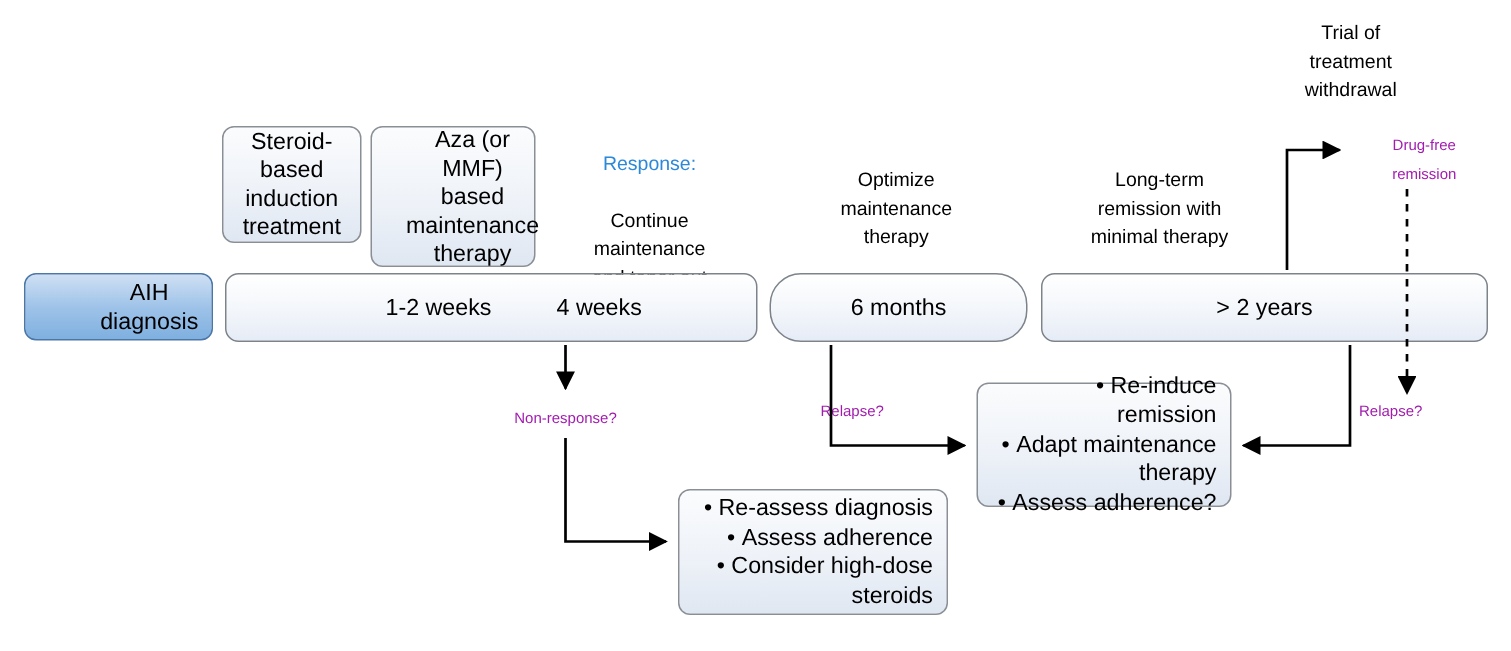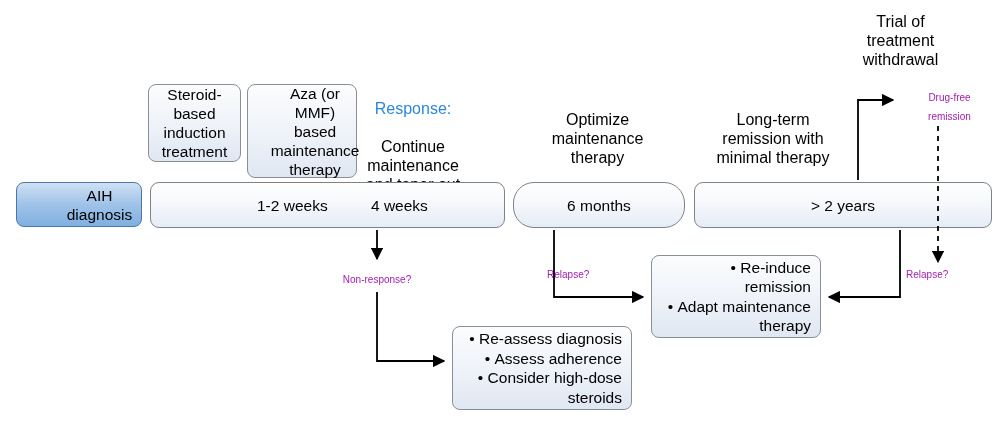--- a/index.html
+++ b/index.html
@@ -13,21 +13,21 @@
     height: 434px;
     background: #ffffff;
     font-family: "Liberation Sans", sans-serif;
     overflow: hidden;
   }
 
   
   .plain-text {
     position: absolute;
     text-align: center;
-    font-size: 16px;
+    font-size: 13px;
     line-height: 19px;
     color: #000000;
     white-space: pre-line;
   }
   .blue-text {
     position: absolute;
     text-align: center;
     font-size: 10px;
     line-height: 19px;
     color: #a21caf;
@@ -92,21 +92,21 @@
 
 <div id="canvas">
 
   <div class="plain-text" style="left:838px; top:12px; width:125px;">Trial of
 treatment
 withdrawal</div>
 
   <div class="blue-text" style="left:892px; top:88px; width:115px;">Drug-free
 remission</div>
 
-  <div class="plain-text" style="left:338px; top:80px; width:150px;">
+  <div class="plain-text" style="left:358px; top:80px; width:150px;">
     <span class="blue-lead">Response:</span><br>
     <span>Continue
 maintenance
 and taper out
 steroids</span>
   </div>
 
   <div class="plain-text" style="left:520px; top:110px; width:155px;">Optimize
 maintenance
 therapy</div>
@@ -139,20 +139,21 @@
   <div class="blue-text" style="left:312px; top:270px; width:130px;">Non-response?</div>
 
   <div class="blue-text" style="left:547px; top:265px; width:85px; text-align:left;">Relapse?</div>
 
   <div class="blue-text" style="left:906px; top:265px; width:85px; text-align:left;">Relapse?</div>
 
   <div class="box" style="left:651px; top:255px; width:170px; height:83px;">
     <div class="bullets">
       <span class="bl">•&nbsp;<span>Re-induce remission</span></span>
       <span class="bl">•&nbsp;<span>Adapt maintenance therapy</span></span>
+      <span class="bl">•&nbsp;<span>Assess adherence?</span></span>
     </div>
   </div>
 
   <div class="box" style="left:452px; top:326px; width:180px; height:84px;">
     <div class="bullets">
       <span class="bl">•&nbsp;<span>Re-assess diagnosis</span></span>
       <span class="bl">•&nbsp;<span>Assess adherence</span></span>
       <span class="bl">•&nbsp;<span>Consider high-dose steroids</span></span>
     </div>
   </div>

